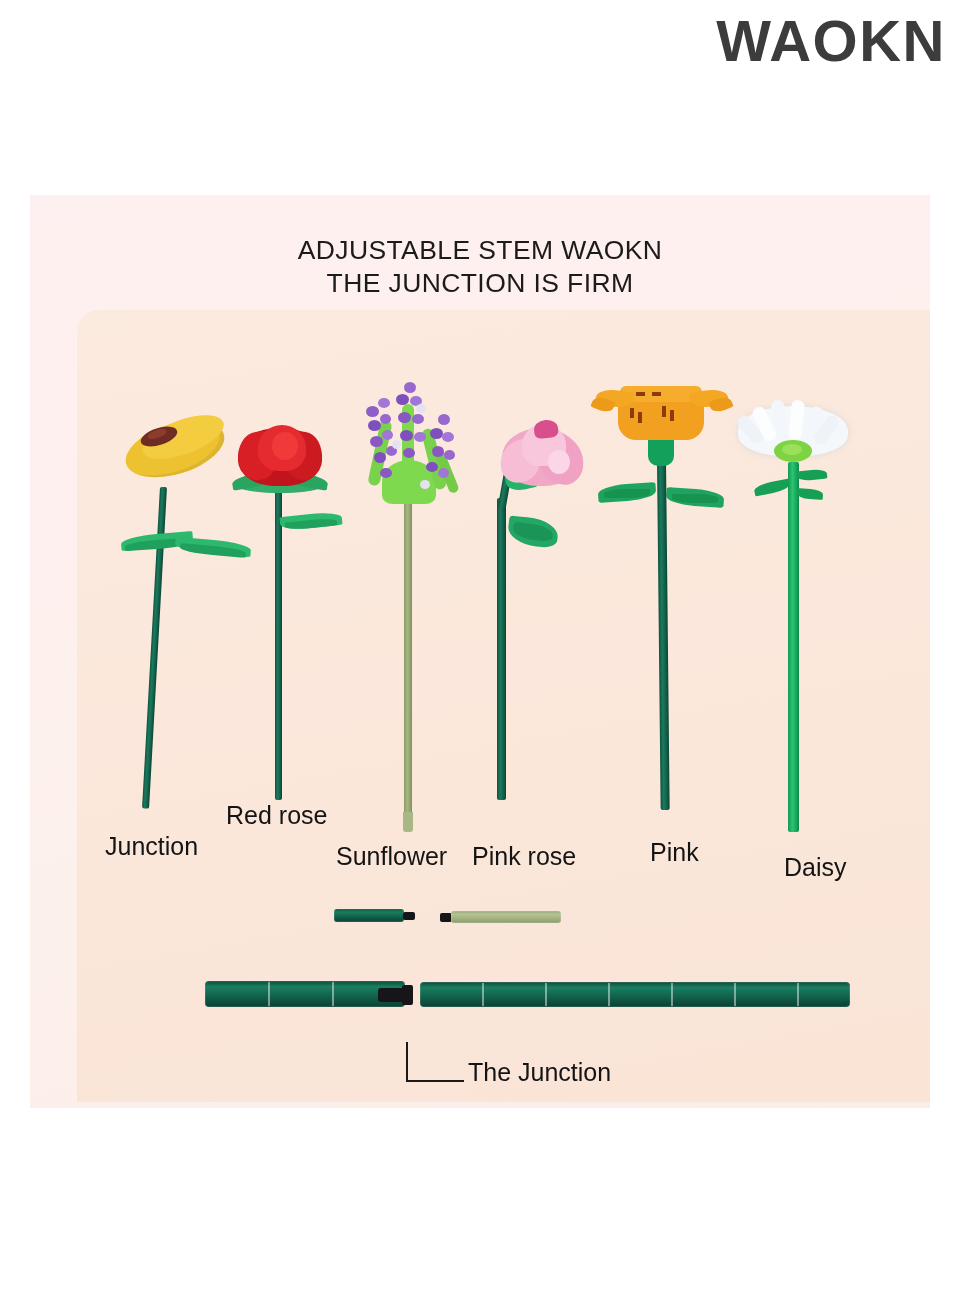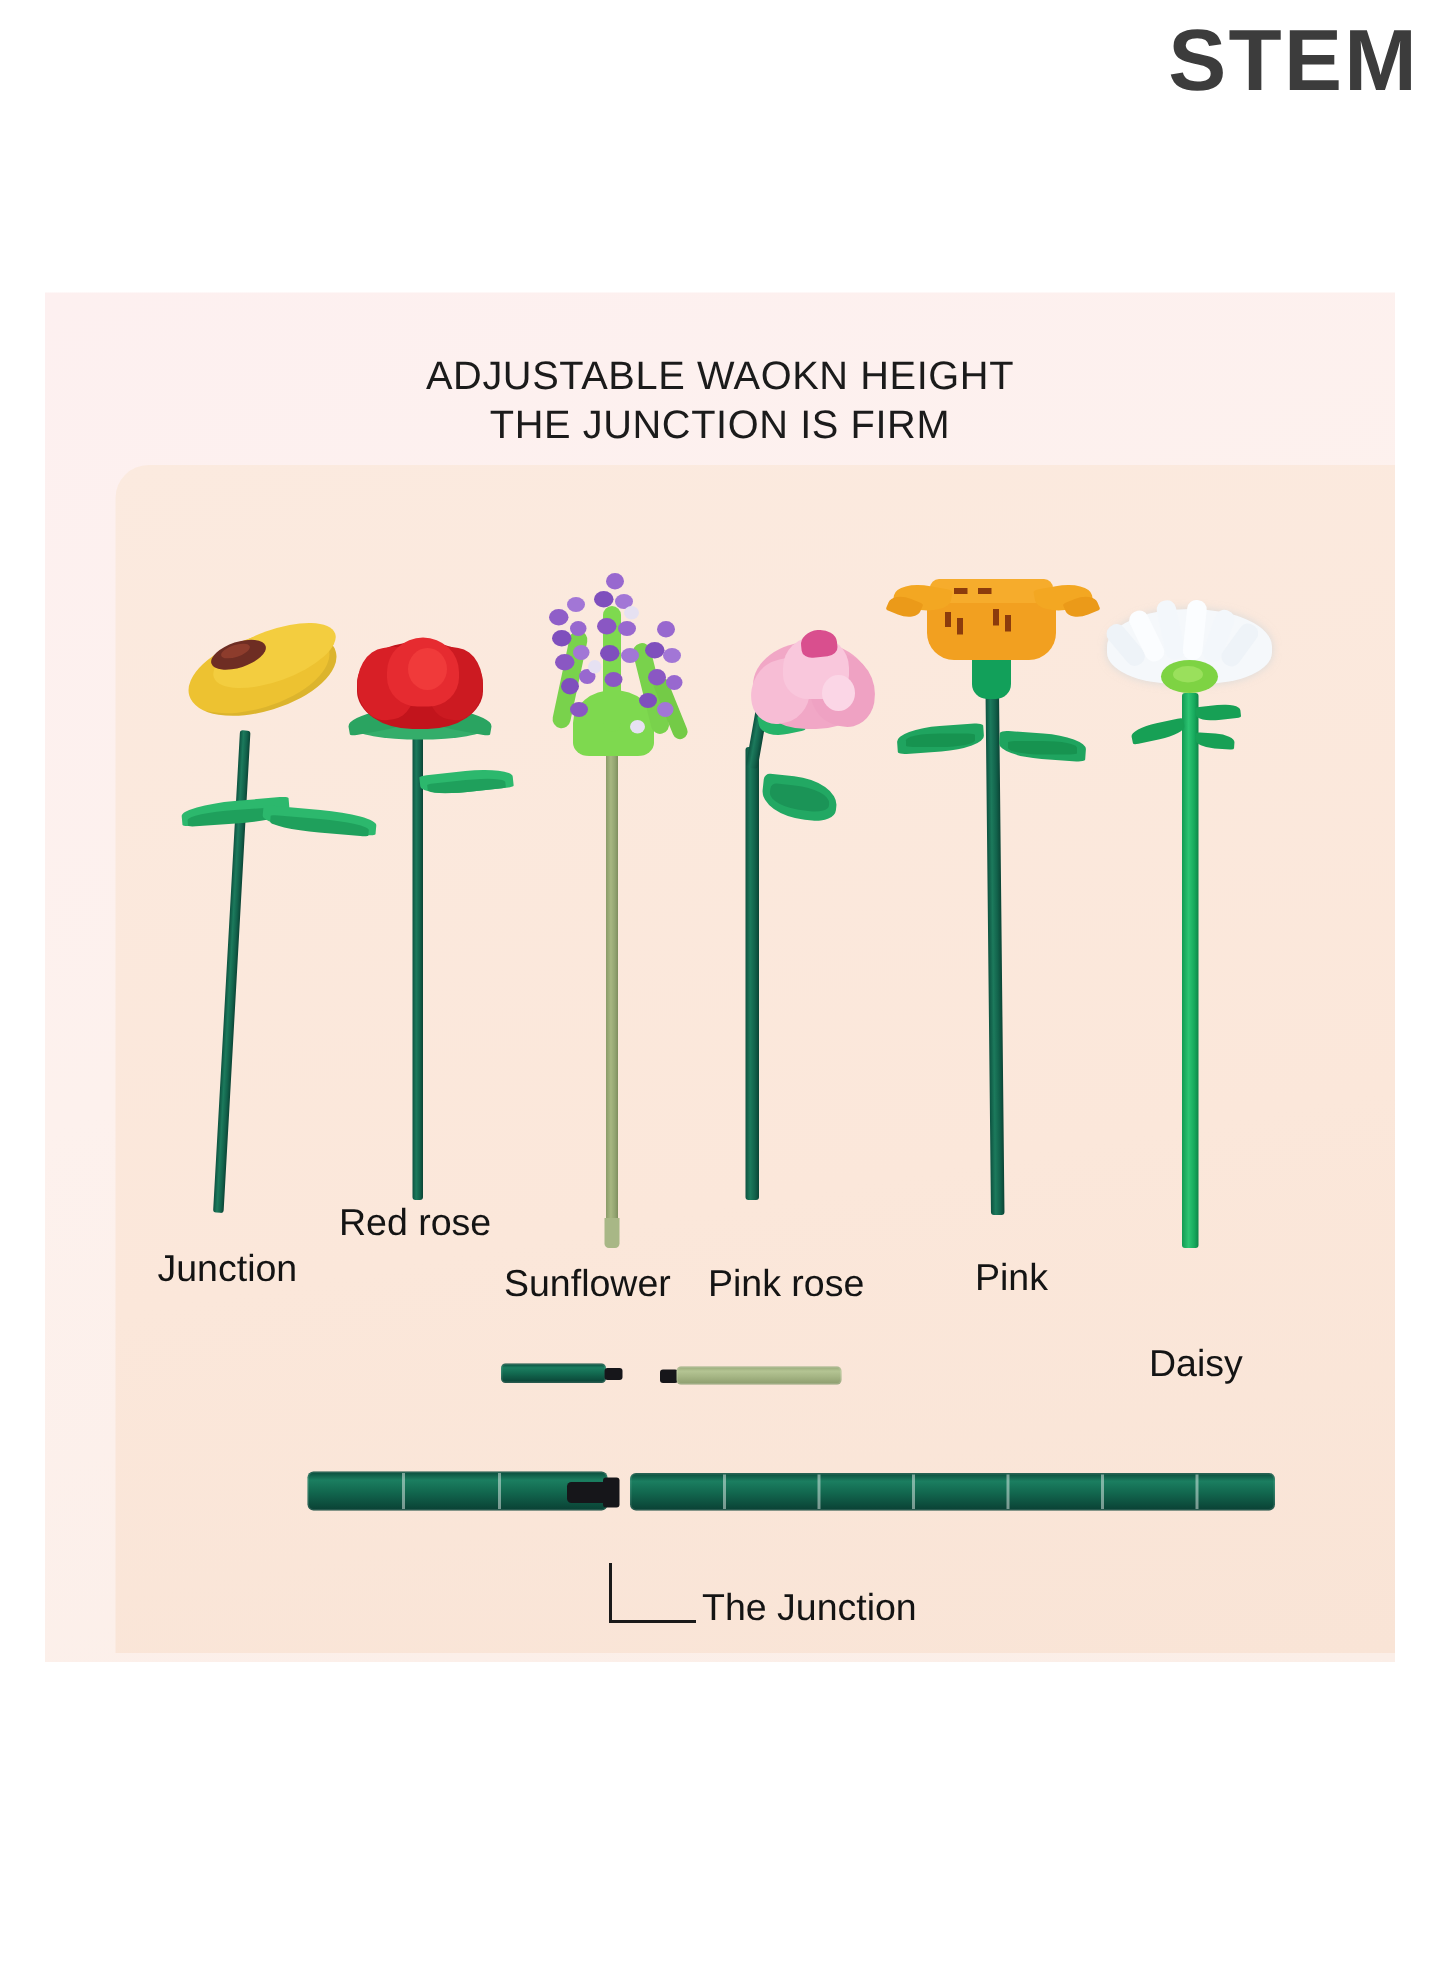--- a/index.html
+++ b/index.html
@@ -130,27 +130,27 @@
   }
   #junction-label {
     left: 468px;
     top: 1058px;
   }
 </style>
 </head>
 <body>
 
 <div id="brand-bar">
-  <div id="brand-wordmark">STEM</div>
+  <div id="brand-wordmark">WAOKN</div>
 </div>
 
 <div id="outer-panel"></div>
 <div id="inner-panel"></div>
 
-<div class="headline" id="headline-1">ADJUSTABLE WAOKN HEIGHT</div>
+<div class="headline" id="headline-1">ADJUSTABLE STEM WAOKN</div>
 <div class="headline" id="headline-2">THE JUNCTION IS FIRM</div>
 
 <div class="flower">
 
   <div class="stem stem-dark" style="left:160px; top:487px; width:7px; height:322px; transform:rotate(3.2deg); transform-origin:top center;"></div>
 
   <div style="position:absolute; left:121px; top:534px; width:72px; height:14px; background:#2cb86d; border-radius:50% 8% 50% 8%; transform:rotate(-5deg);"></div>
   <div style="position:absolute; left:125px; top:540px; width:64px; height:9px; background:#1fa05c; border-radius:50% 8% 50% 8%; transform:rotate(-4deg);"></div>
   <div style="position:absolute; left:175px; top:540px; width:76px; height:14px; background:#2cb86d; border-radius:8% 50% 8% 50%; transform:rotate(5deg);"></div>
   <div style="position:absolute; left:180px; top:546px; width:66px; height:9px; background:#1fa05c; border-radius:8% 50% 8% 50%; transform:rotate(5deg);"></div>
@@ -276,21 +276,21 @@
   <div style="position:absolute; left:738px; top:406px; width:110px; height:50px; background:#f5f8fb; border-radius:50% 50% 42% 42%; box-shadow:0 0 6px rgba(190,205,215,0.55);"></div>
   <div style="position:absolute; left:744px; top:414px; width:13px; height:32px; background:#eef3f8; border-radius:6px; transform:rotate(-40deg);"></div>
   <div style="position:absolute; left:758px; top:406px; width:13px; height:36px; background:#fbfdff; border-radius:6px; transform:rotate(-26deg);"></div>
   <div style="position:absolute; left:774px; top:400px; width:13px; height:40px; background:#f3f7fb; border-radius:6px; transform:rotate(-12deg);"></div>
   <div style="position:absolute; left:790px; top:400px; width:13px; height:40px; background:#fbfdff; border-radius:6px; transform:rotate(6deg);"></div>
   <div style="position:absolute; left:806px; top:406px; width:13px; height:36px; background:#f3f7fb; border-radius:6px; transform:rotate(20deg);"></div>
   <div style="position:absolute; left:820px; top:414px; width:13px; height:32px; background:#eef3f8; border-radius:6px; transform:rotate(36deg);"></div>
 
   <div style="position:absolute; left:774px; top:440px; width:38px; height:22px; background:#7ed343; border-radius:50%;"></div>
   <div style="position:absolute; left:782px; top:444px; width:20px; height:11px; background:#9ae05c; border-radius:50%;"></div>
-  <div class="label" style="left:766px; top:853px;margin-top:42px;">Daisy</div>
+  <div class="label" style="left:784px; top:853px;">Daisy</div>
 </div>
 
 <div>
   <div class="rod rod-dark" style="left:334px; top:909px; width:70px; height:13px;"></div>
   <div class="peg" style="left:403px; top:912px; width:12px; height:8px;"></div>
   <div class="peg" style="left:440px; top:913px; width:12px; height:9px;"></div>
   <div class="rod rod-sage" style="left:451px; top:911px; width:110px; height:12px;"></div>
 </div>
 
 <div>

